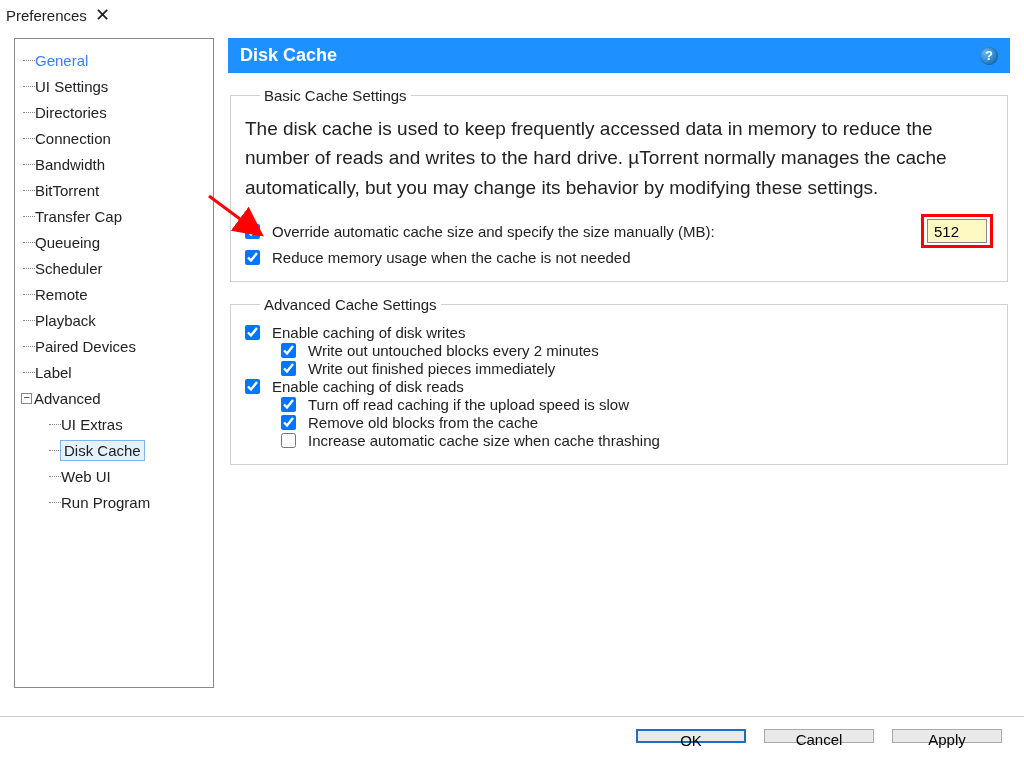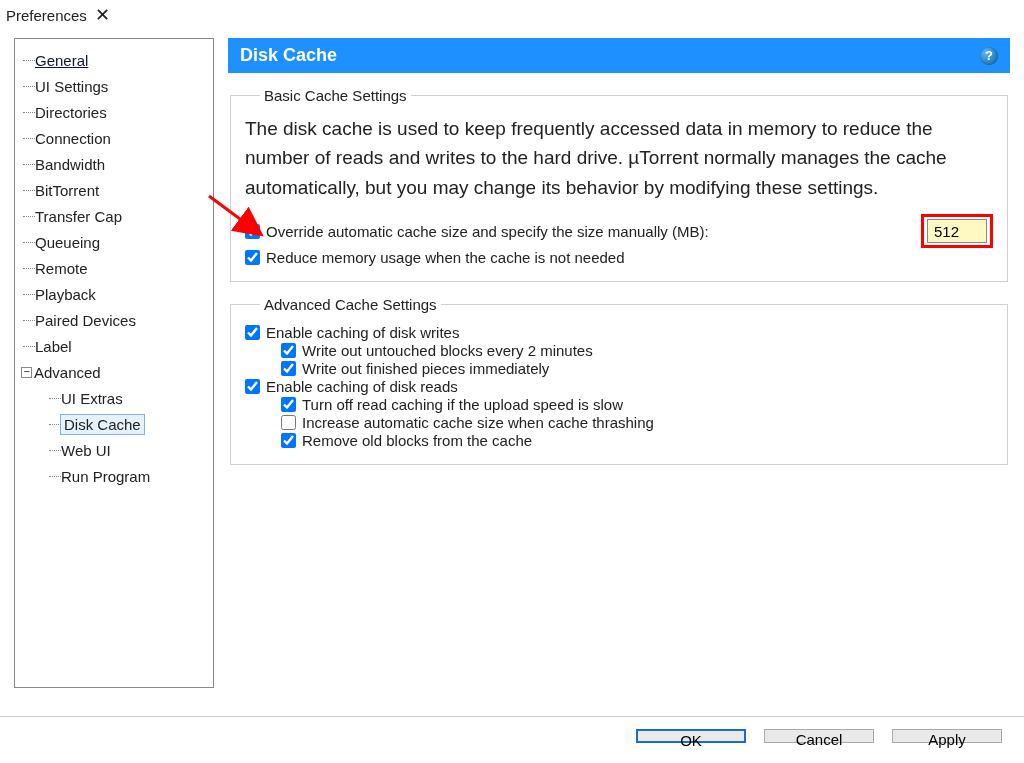--- a/index.html
+++ b/index.html
@@ -59,22 +59,21 @@
     content: "";
     position: absolute;
     top: 50%;
     right: 0;
     width: 12px;
     border-top: 1px dotted #888;
   }
   .tree-dots-root { width: 14px; }
   .tree-dots-child { width: 40px; }
   .tree-link {
-    color: #0f172a;
-    text-decoration: underline;
+    color: #3b82f6;
   }
   .tree-selected {
     background: #e5f1fb;
     outline: 1px solid #7eb4ea;
     padding: 1px 3px;
   }
   .tree-toggle {
     display: inline-flex;
     width: 11px;
     height: 11px;
@@ -130,21 +129,21 @@
     margin-left: 15px;
   }
   .desc-text {
     font-size: 19px;
     line-height: 1.55;
     margin-bottom: 12px;
   }
   .check-row {
     display: flex;
     align-items: center;
-    gap: 6px;
+    gap: 12px;
     margin: 1px 0;
     font-size: 15px;
     position: relative;
   }
   .check-row input[type=checkbox] {
     width: 15px;
     height: 15px;
     margin: 0;
   }
   .indent-1 { margin-left: 36px; }
@@ -232,20 +231,24 @@
     <div class="tree-item">
         <span class="tree-dots tree-dots-root"></span>
         <span>Transfer Cap</span>
       </div>
     <div class="tree-item">
         <span class="tree-dots tree-dots-root"></span>
         <span>Queueing</span>
       </div>
     <div class="tree-item">
         <span class="tree-dots tree-dots-root"></span>
+        <span>Scheduler</span>
+      </div>
+    <div class="tree-item">
+        <span class="tree-dots tree-dots-root"></span>
         <span>Remote</span>
       </div>
     <div class="tree-item">
         <span class="tree-dots tree-dots-root"></span>
         <span>Playback</span>
       </div>
     <div class="tree-item">
         <span class="tree-dots tree-dots-root"></span>
         <span>Paired Devices</span>
       </div>
@@ -315,26 +318,26 @@
       </div>
       <div class="check-row">
         <input type="checkbox" checked="" style="">
         <span>Enable caching of disk reads</span>
       </div>
       <div class="check-row indent-1">
         <input type="checkbox" checked="" style="">
         <span>Turn off read caching if the upload speed is slow</span>
       </div>
       <div class="check-row indent-1">
+        <input type="checkbox" checked="" style="">
+        <span>Remove old blocks from the cache</span>
+      </div>
+      <div class="check-row indent-1">
         <input type="checkbox" style="">
         <span>Increase automatic cache size when cache thrashing</span>
-      </div>
-      <div class="check-row indent-1">
-        <input type="checkbox" checked="" style="">
-        <span>Remove old blocks from the cache</span>
       </div>
     </fieldset>
   </div>
 </div>
 
 <svg class="arrow" width="70" height="60">
   <defs>
     <marker id="ah" markerWidth="10" markerHeight="10" refX="8" refY="5" orient="auto">
       <path d="M0,0 L10,5 L0,10 Z" fill="#f00"></path>
     </marker>

